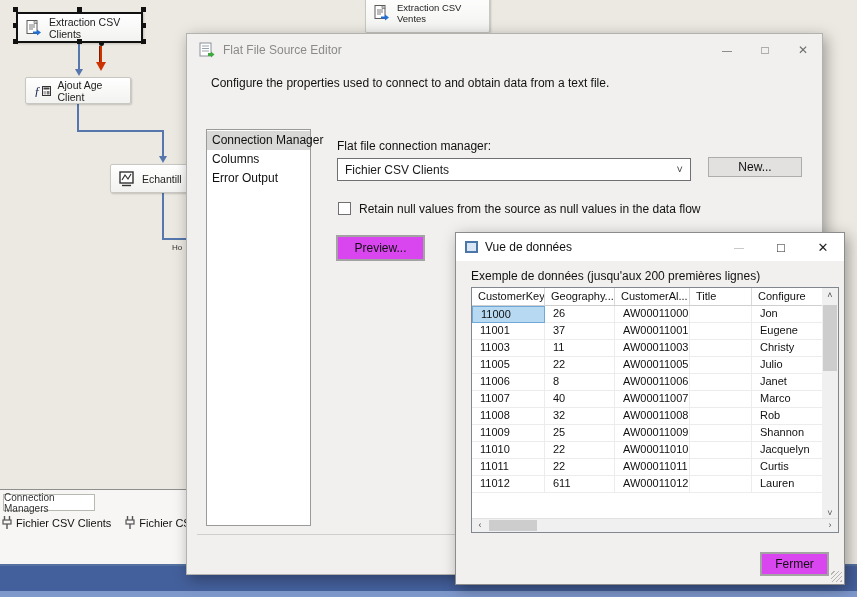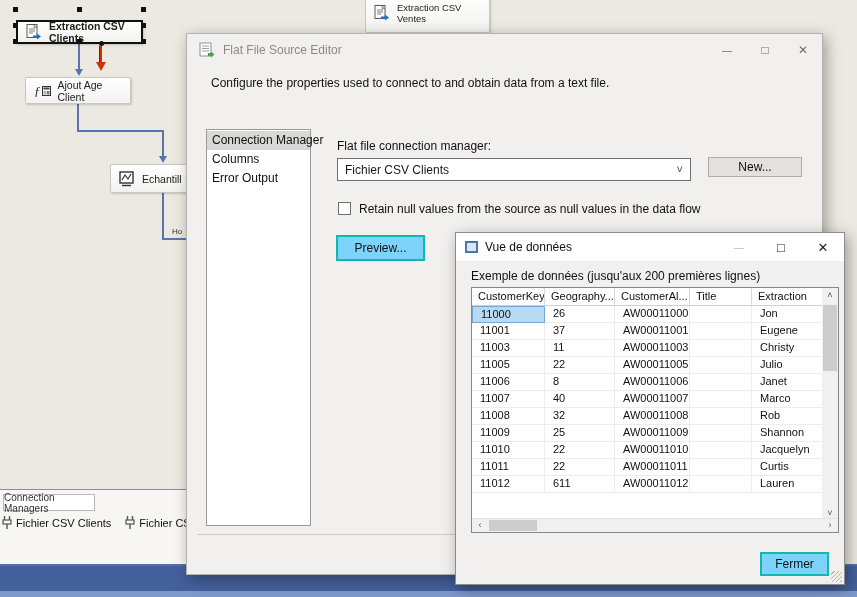--- a/index.html
+++ b/index.html
@@ -72,21 +72,21 @@
   .nav-item { font-size:12px; color:#111; padding:1px 5px; line-height:17px; white-space:nowrap; }
   .nav-item.selected { background:#D8D8D6; }
 
   .field-label { position:absolute; font-size:12px; color:#111; }
   .combo { position:absolute; left:150px; top:124px; width:354px; height:23px;
            background:#fff; border:1px solid #707070; display:flex; align-items:center;
            padding:0 22px 0 7px; font-size:12px; }
   .combo-chevron { position:absolute; right:7px; top:4px; font-size:11px; color:#444; }
   .btn { background:#E2E1E0; border:1px solid #ADADAD; display:flex; align-items:center;
          justify-content:center; font-size:12px; color:#111; }
-  .btn.focused { border:2px solid #14b8a6; background:#7dd3fc; }
+  .btn.focused { border:2px solid #a3a3a3; background:#d946ef; }
   .checkbox { position:absolute; width:13px; height:13px; background:#fff; border:1px solid #707070; }
   .sep { position:absolute; height:1px; background:#cfcecb; }
 
   
   .tbl { position:absolute; left:15px; top:54px; width:368px; height:246px;
          background:#fff; border:1px solid #82878f; overflow:hidden; }
   .thead { display:flex; height:18px; border-bottom:1px solid #cfcfcf; }
   .th { font-size:11px; color:#111; padding:2px 3px 0 6px; border-right:1px solid #d8d8d8;
         white-space:nowrap; overflow:hidden; }
   .tbody { height:214px; overflow:hidden; }
@@ -107,21 +107,21 @@
   .grip { position:absolute; right:2px; bottom:2px; width:11px; height:11px;
           background:repeating-linear-gradient(135deg, transparent 0 2px, #b5b4b1 2px 3px); }
 
   svg { display:block; }
 </style>
 </head>
 <body>
 
 <div class="abs" style="left:0;top:0;width:857px;height:597px;">
 
-  <div class="dfd-box selected" style="left:16px;top:20px;width:127px;height:24px;font-weight:bold;">
+  <div class="dfd-box selected" style="left:16px;top:12px;width:127px;height:31px;">
     <span>
       <svg width="16" height="16" viewBox="0 0 16 16">
         <rect x="1" y="0.5" width="10" height="13" fill="#fff" stroke="#5a5a5a"></rect>
         <path d="M8 0.5 L11 3.5 L8 3.5 Z" fill="#d8d8d8" stroke="#5a5a5a" stroke-width="0.6"></path>
         <line x1="3" y1="5" x2="9" y2="5" stroke="#7a7a7a"></line>
         <line x1="3" y1="7" x2="9" y2="7" stroke="#7a7a7a"></line>
         <line x1="3" y1="9" x2="7" y2="9" stroke="#7a7a7a"></line>
         <path d="M7 11.5 H11 V9.5 L15 12.5 L11 15.5 V13.5 H7 Z" fill="#1F6FD6"></path>
       </svg>
     </span>
@@ -168,21 +168,21 @@
         <rect x="1" y="1" width="13" height="11" fill="#fff" stroke="#333" stroke-width="1.4"></rect>
         <path d="M3 9 L6 4 L9 8 L12 3" fill="none" stroke="#333" stroke-width="1.2"></path>
         <line x1="3" y1="14.5" x2="12" y2="14.5" stroke="#333" stroke-width="1.4"></line>
       </svg>
     </span>
     <span style="white-space:nowrap;overflow:hidden;">Echantillonnag</span>
   </div>
 
   <div class="conn" style="left:162px;top:193px;width:2px;height:46px;"></div>
   <div class="conn" style="left:162px;top:238px;width:26px;height:2px;"></div>
-  <div class="flow-label" style="left:172px;top:227px;">Ho</div>
+  <div class="flow-label" style="left:172px;top:243px;">Ho</div>
 
   <div class="dfd-box" style="left:365px;top:-7px;width:125px;height:40px;">
     <span>
       <svg width="16" height="16" viewBox="0 0 16 16">
         <rect x="1" y="0.5" width="10" height="13" fill="#fff" stroke="#5a5a5a"></rect>
         <path d="M8 0.5 L11 3.5 L8 3.5 Z" fill="#d8d8d8" stroke="#5a5a5a" stroke-width="0.6"></path>
         <line x1="3" y1="5" x2="9" y2="5" stroke="#7a7a7a"></line>
         <line x1="3" y1="7" x2="9" y2="7" stroke="#7a7a7a"></line>
         <line x1="3" y1="9" x2="7" y2="9" stroke="#7a7a7a"></line>
         <path d="M7 11.5 H11 V9.5 L15 12.5 L11 15.5 V13.5 H7 Z" fill="#1F6FD6"></path>
@@ -278,21 +278,21 @@
   </div>
 
   <div class="field-label" style="left:15px;top:36px;">Exemple de données (jusqu'aux 200 premières lignes)</div>
 
   <div class="tbl">
     <div class="thead">
         <div class="th" style="width: 73px;">CustomerKey</div>
         <div class="th" style="width: 70px;">Geography...</div>
         <div class="th" style="width: 75px;">CustomerAl...</div>
         <div class="th" style="width: 62px;">Title</div>
-        <div class="th" style="width: 71px;">Extraction</div>
+        <div class="th" style="width: 71px;">Configure</div>
       </div>
     <div class="tbody">
         <div class="tr">
           <div class="td sel" style="width: 73px;">11000</div>
           <div class="td" style="width: 70px;">26</div>
           <div class="td" style="width: 75px;">AW00011000</div>
           <div class="td" style="width: 62px;"></div>
           <div class="td" style="width: 71px;">Jon</div>
         </div>
         <div class="tr">

